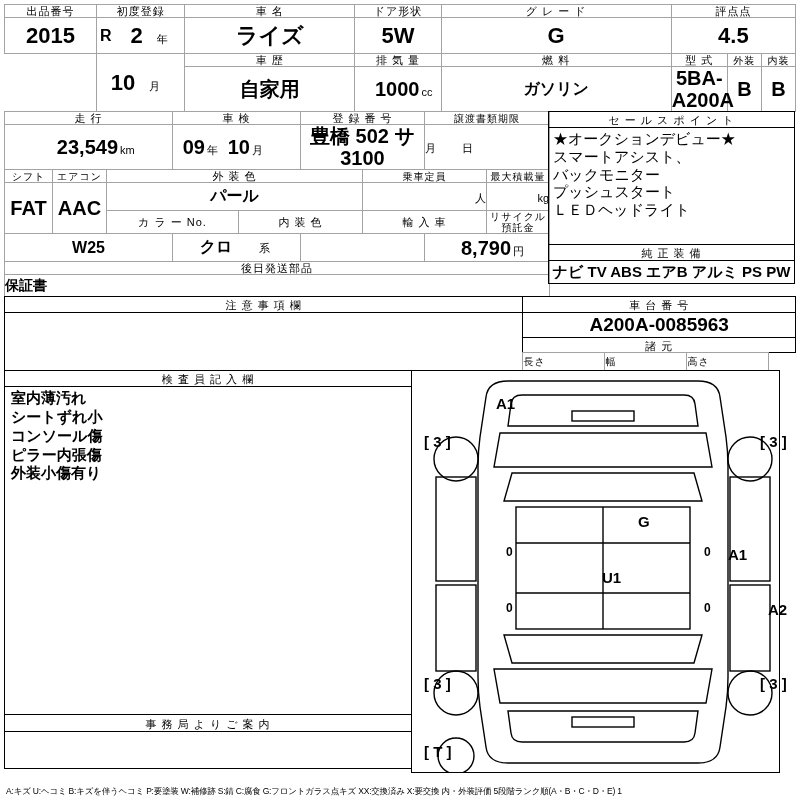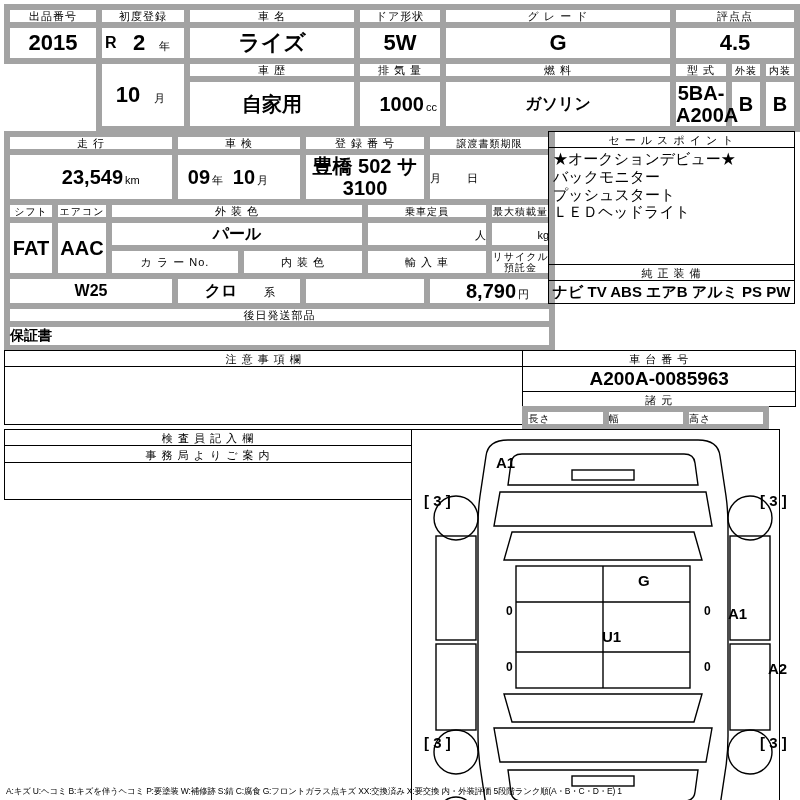--- a/index.html
+++ b/index.html
@@ -10,21 +10,21 @@
     font-family: "Liberation Sans", sans-serif;
     color: #000;
     overflow: hidden;
   }
   .sheet {
     position: relative;
     width: 800px; height: 800px;
     padding: 4px 4px 0 4px;
   }
   table.grid { border-collapse: collapse; width: 792px; table-layout: fixed; }
-  table.grid td { border: 6px solid #a3a3a3; padding: 0; vertical-align: middle; }
+  table.grid td { border: 1px solid #a3a3a3; padding: 0; vertical-align: middle; }
   .lbl { font-size: 11px; text-align: center; letter-spacing: 1px; line-height: 1.1; padding: 1px 2px; }
   .val { font-size: 20px; text-align: center; font-weight: bold; line-height: 1.1; padding: 1px 2px; }
   .val-sm { font-size: 16px; text-align: center; font-weight: bold; }
   .val-l { font-size: 22px; text-align: center; font-weight: bold; }
   .nb { border: none !important; }
   .unit { font-size: 11px; font-weight: normal; }
   .left { text-align: left; padding-left: 6px; }
   .rgt { text-align: right; padding-right: 4px; }
 
   
@@ -179,20 +179,21 @@
         </tr>
       </tbody>
         </table>
     </div>
 
     <div style="width:247px;margin-left:-1px">
       <div class="cell lbl" style="height:17px;line-height:15px">セ ー ル ス ポ イ ン ト</div>
       <div class="cell sales" style="height:118px;margin-top:-1px;padding-top:2px">
         <ul>
           <li>★オークションデビュー★</li>
+          <li>スマートアシスト、</li>
           <li>バックモニター</li>
           <li>プッシュスタート</li>
           <li>ＬＥＤヘッドライト</li>
         </ul>
       </div>
       <div class="cell lbl" style="height:17px;margin-top:-1px;line-height:15px">純 正 装 備</div>
       <div class="cell" style="height:24px;margin-top:-1px;text-align:center;font-size:15px;font-weight:bold;line-height:22px">ナビ TV ABS エアB アルミ PS PW</div>
     </div>
   </div>
 
@@ -214,20 +215,27 @@
         </tr>
       </tbody>
         </table>
     </div>
   </div>
 
   <div class="row-flex" style="margin-top:-1px">
 
     <div style="width:408px">
       <div class="cell lbl" style="height:17px;line-height:15px">検 査 員 記 入 欄</div>
+      <div class="cell insp-list" style="height:329px;margin-top:-1px">
+        <div>室内薄汚れ</div>
+        <div>シートずれ小</div>
+        <div>コンソール傷</div>
+        <div>ピラー内張傷</div>
+        <div>外装小傷有り</div>
+      </div>
       <div class="cell lbl" style="height:18px;margin-top:-1px;line-height:16px">事 務 局 よ り ご 案 内</div>
       <div class="cell" style="height:38px;margin-top:-1px"></div>
     </div>
 
     <div style="width:369px;margin-left:-1px" class="cell diagram-wrap">
       <svg width="382" height="401" viewBox="0 0 382 401">
         <g fill="none" stroke="#000" stroke-width="1.4">
 
           <path d="M96 10 h190 q20 0 22 16 l6 40 q2 14 2 30 v210 q0 16 -2 30 l-6 40 q-2 16 -22 16 H96 q-20 0 -22 -16 l-6 -40 q-2 -14 -2 -30 V96 q0 -16 2 -30 l6 -40 q2 -16 22 -16 z"></path>
 

